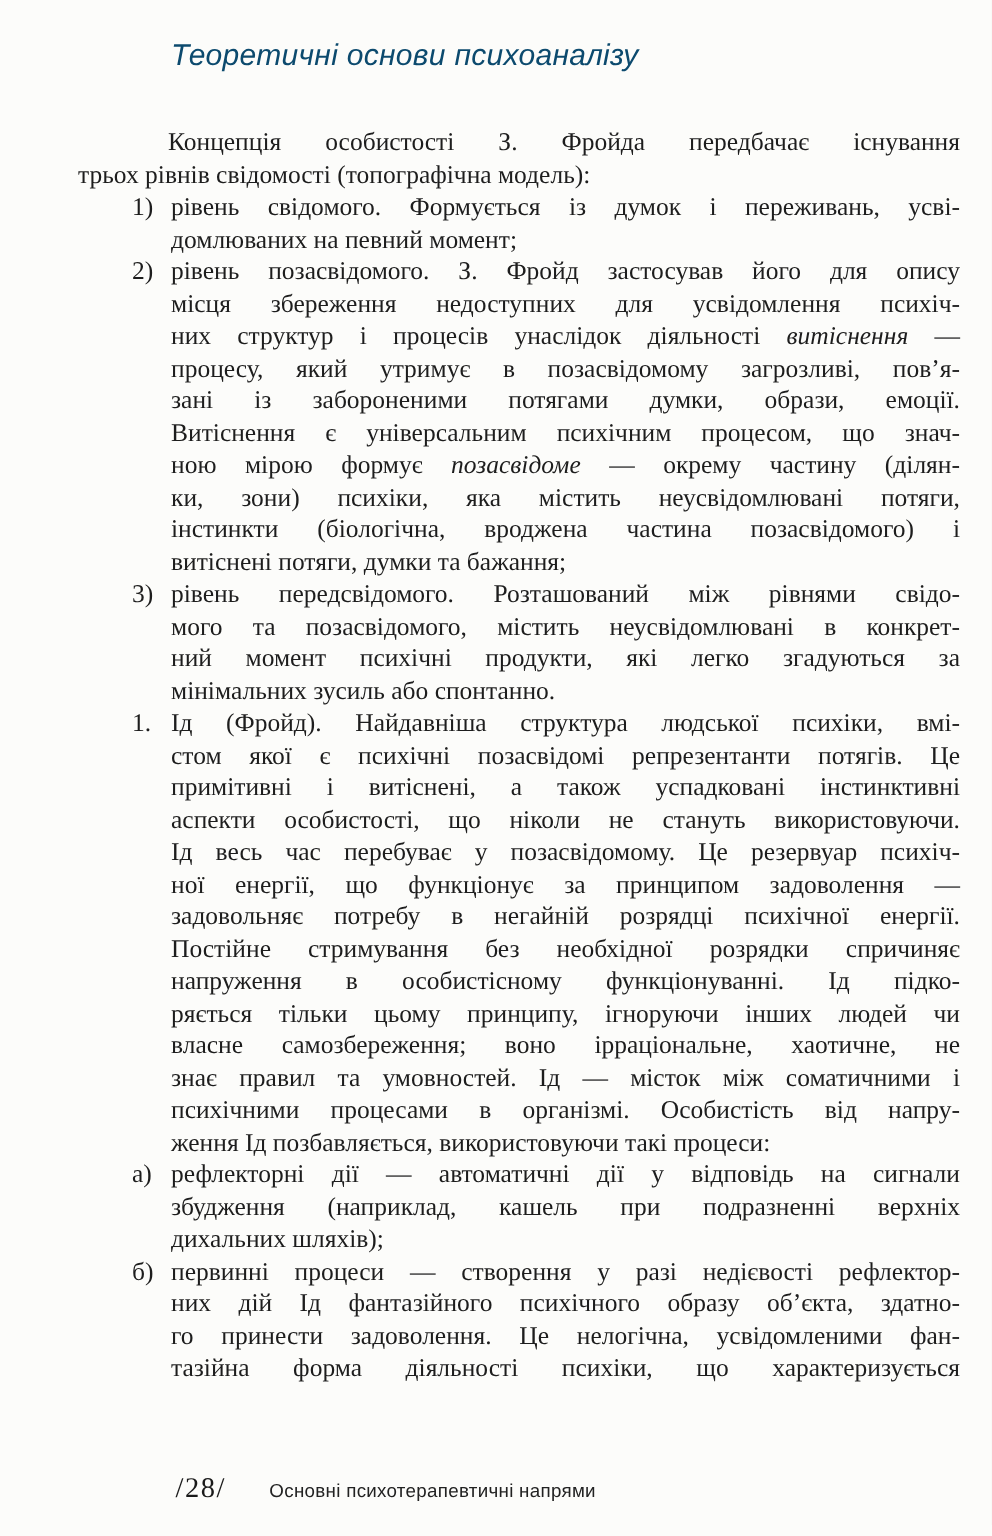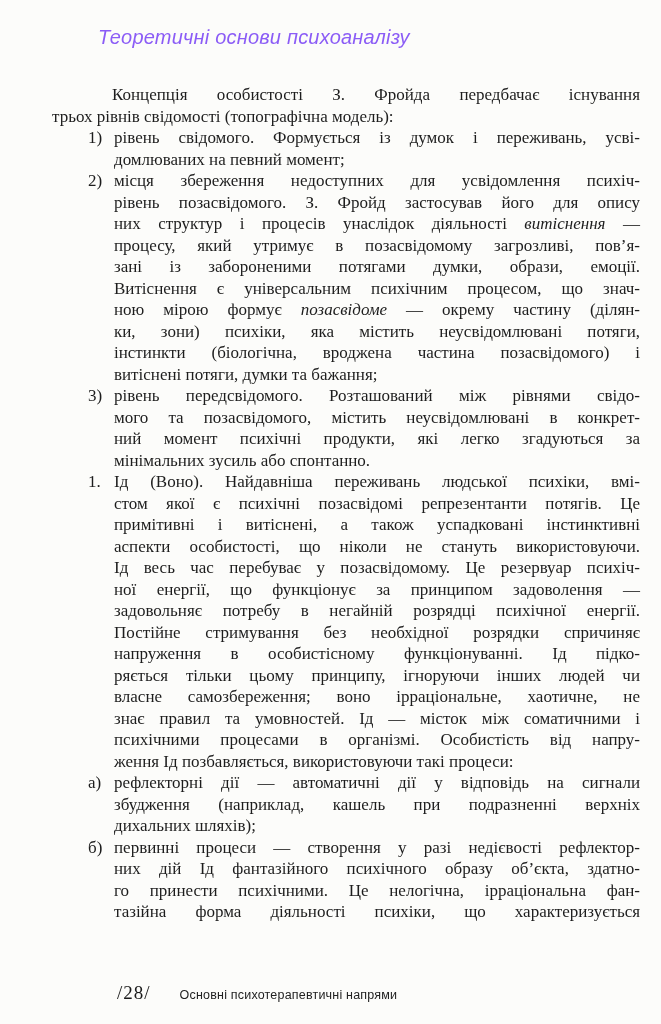--- a/index.html
+++ b/index.html
@@ -10,26 +10,26 @@
   }
   .page {
     position: relative;
     width: 661px; height: 1024px;
     background: #fcfcfa;
     color: #1d1d1d;
     overflow: hidden;
   }
   .running-head {
     position: absolute;
-    left: 98px; top: 26px;
+    left: 114px; top: 26px;
     font-family: "Liberation Sans", "DejaVu Sans", sans-serif;
     font-style: italic;
     font-size: 20px;
     letter-spacing: 0.2px;
-    color: #8b5cf6;
+    color: #0c4a6e;
     white-space: nowrap;
   }
   .body-text {
     position: absolute;
     left: 52px; top: 84px;
     width: 588px;
     font-size: 17px;
     line-height: 21.5px;
   }
   .block { position: relative; }
@@ -78,41 +78,41 @@
         <div class="line indent">Концепція особистості З. Фройда передбачає існування</div>
         <div class="line last">трьох рівнів свідомості (топографічна модель):</div>
       </div>
       <div class="block li">
         <span class="marker">1)</span>
         <div class="line">рівень свідомого. Формується із думок і переживань, усві-</div>
         <div class="line last">домлюваних на певний момент;</div>
       </div>
       <div class="block li">
         <span class="marker">2)</span>
+        <div class="line">рівень позасвідомого. З. Фройд застосував його для опису</div>
         <div class="line">місця збереження недоступних для усвідомлення психіч-</div>
-        <div class="line">рівень позасвідомого. З. Фройд застосував його для опису</div>
         <div class="line">них структур і процесів унаслідок діяльності <i>витіснення</i> —</div>
         <div class="line">процесу, який утримує в позасвідомому загрозливі, пов’я-</div>
         <div class="line">зані із забороненими потягами думки, образи, емоції.</div>
         <div class="line">Витіснення є універсальним психічним процесом, що знач-</div>
         <div class="line">ною мірою формує <i>позасвідоме</i> — окрему частину (ділян-</div>
         <div class="line">ки, зони) психіки, яка містить неусвідомлювані потяги,</div>
         <div class="line">інстинкти (біологічна, вроджена частина позасвідомого) і</div>
         <div class="line last">витіснені потяги, думки та бажання;</div>
       </div>
       <div class="block li">
         <span class="marker">3)</span>
         <div class="line">рівень передсвідомого. Розташований між рівнями свідо-</div>
         <div class="line">мого та позасвідомого, містить неусвідомлювані в конкрет-</div>
         <div class="line">ний момент психічні продукти, які легко згадуються за</div>
         <div class="line last">мінімальних зусиль або спонтанно.</div>
       </div>
       <div class="block li">
         <span class="marker">1.</span>
-        <div class="line">Ід (Воно). Найдавніша переживань людської психіки, вмі-</div>
+        <div class="line">Ід (Фройд). Найдавніша структура людської психіки, вмі-</div>
         <div class="line">стом якої є психічні позасвідомі репрезентанти потягів. Це</div>
         <div class="line">примітивні і витіснені, а також успадковані інстинктивні</div>
         <div class="line">аспекти особистості, що ніколи не стануть використовуючи.</div>
         <div class="line">Ід весь час перебуває у позасвідомому. Це резервуар психіч-</div>
         <div class="line">ної енергії, що функціонує за принципом задоволення —</div>
         <div class="line">задовольняє потребу в негайній розрядці психічної енергії.</div>
         <div class="line">Постійне стримування без необхідної розрядки спричиняє</div>
         <div class="line">напруження в особистісному функціонуванні. Ід підко-</div>
         <div class="line">ряється тільки цьому принципу, ігноруючи інших людей чи</div>
         <div class="line">власне самозбереження; воно ірраціональне, хаотичне, не</div>
@@ -123,21 +123,21 @@
       <div class="block li">
         <span class="marker">а)</span>
         <div class="line">рефлекторні дії — автоматичні дії у відповідь на сигнали</div>
         <div class="line">збудження (наприклад, кашель при подразненні верхніх</div>
         <div class="line last">дихальних шляхів);</div>
       </div>
       <div class="block li">
         <span class="marker">б)</span>
         <div class="line">первинні процеси — створення у разі недієвості рефлектор-</div>
         <div class="line">них дій Ід фантазійного психічного образу об’єкта, здатно-</div>
-        <div class="line">го принести психічними. Це нелогічна, ірраціональна фан-</div>
+        <div class="line">го принести задоволення. Це нелогічна, усвідомленими фан-</div>
         <div class="line">тазійна форма діяльності психіки, що характеризується</div>
       </div>
     </div>
 
   <div class="footer">
     <span class="page-number">/28/</span>
     <span class="section-title">Основні психотерапевтичні напрями</span>
   </div>
 </div>
 

